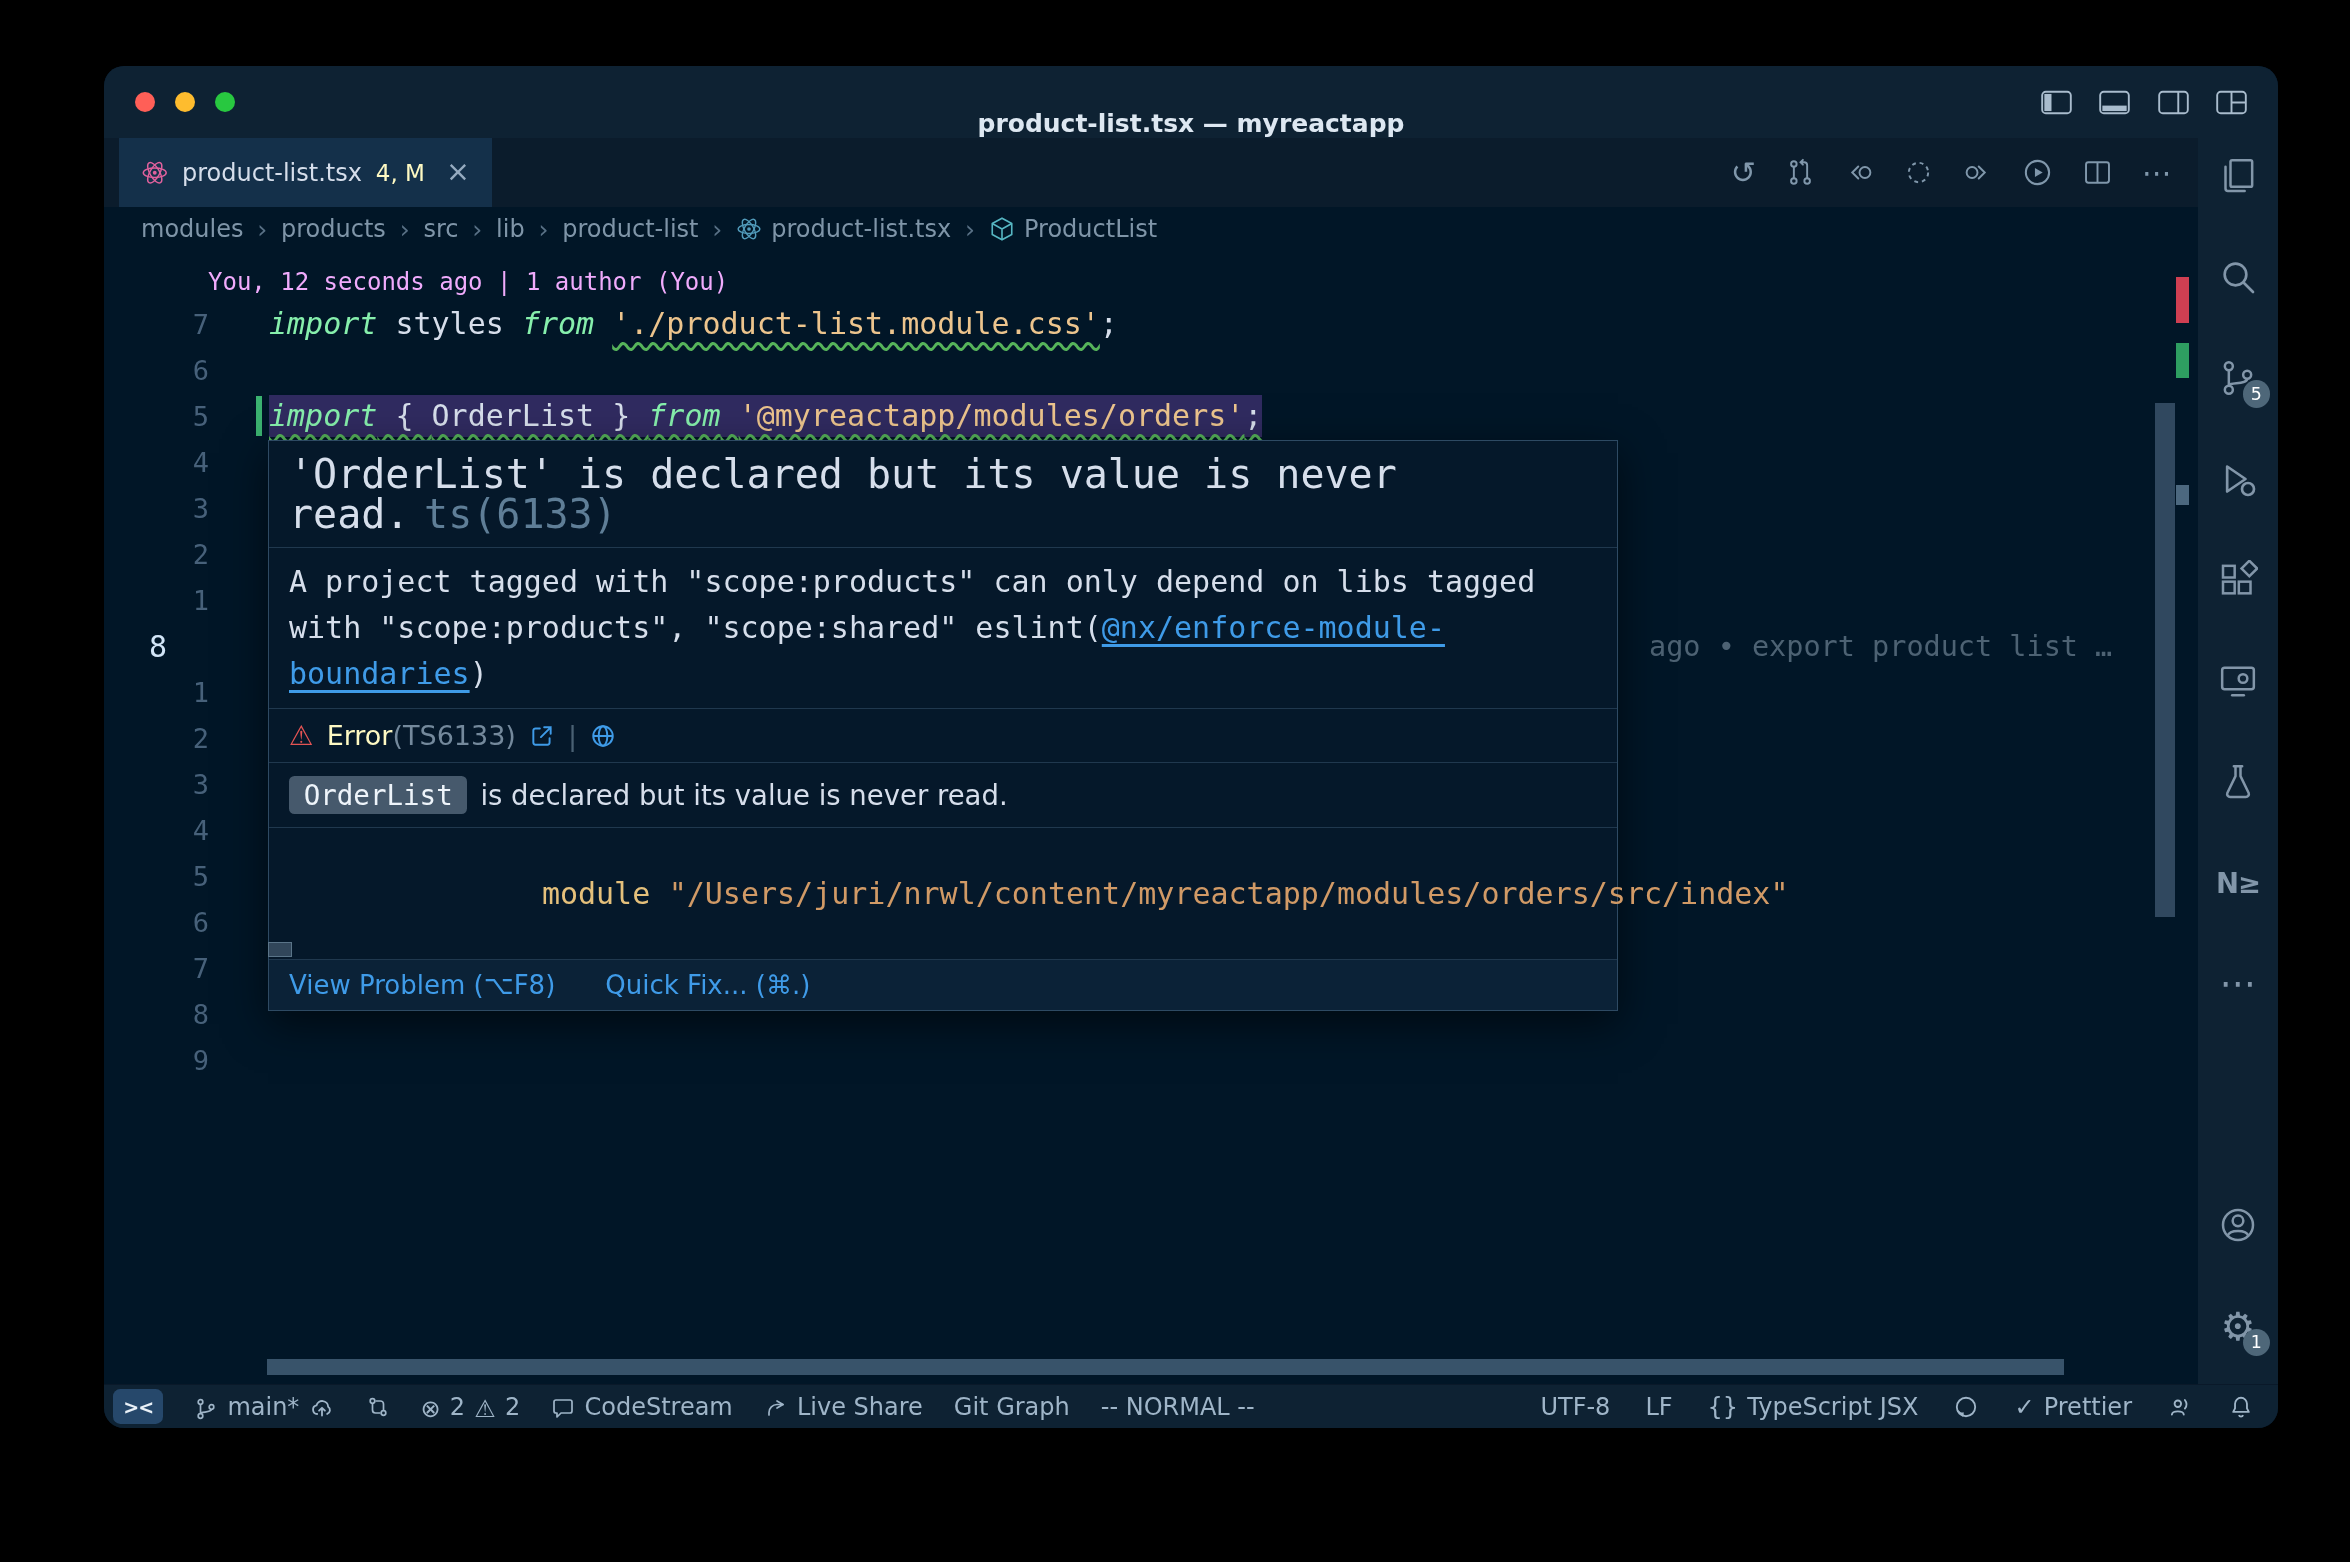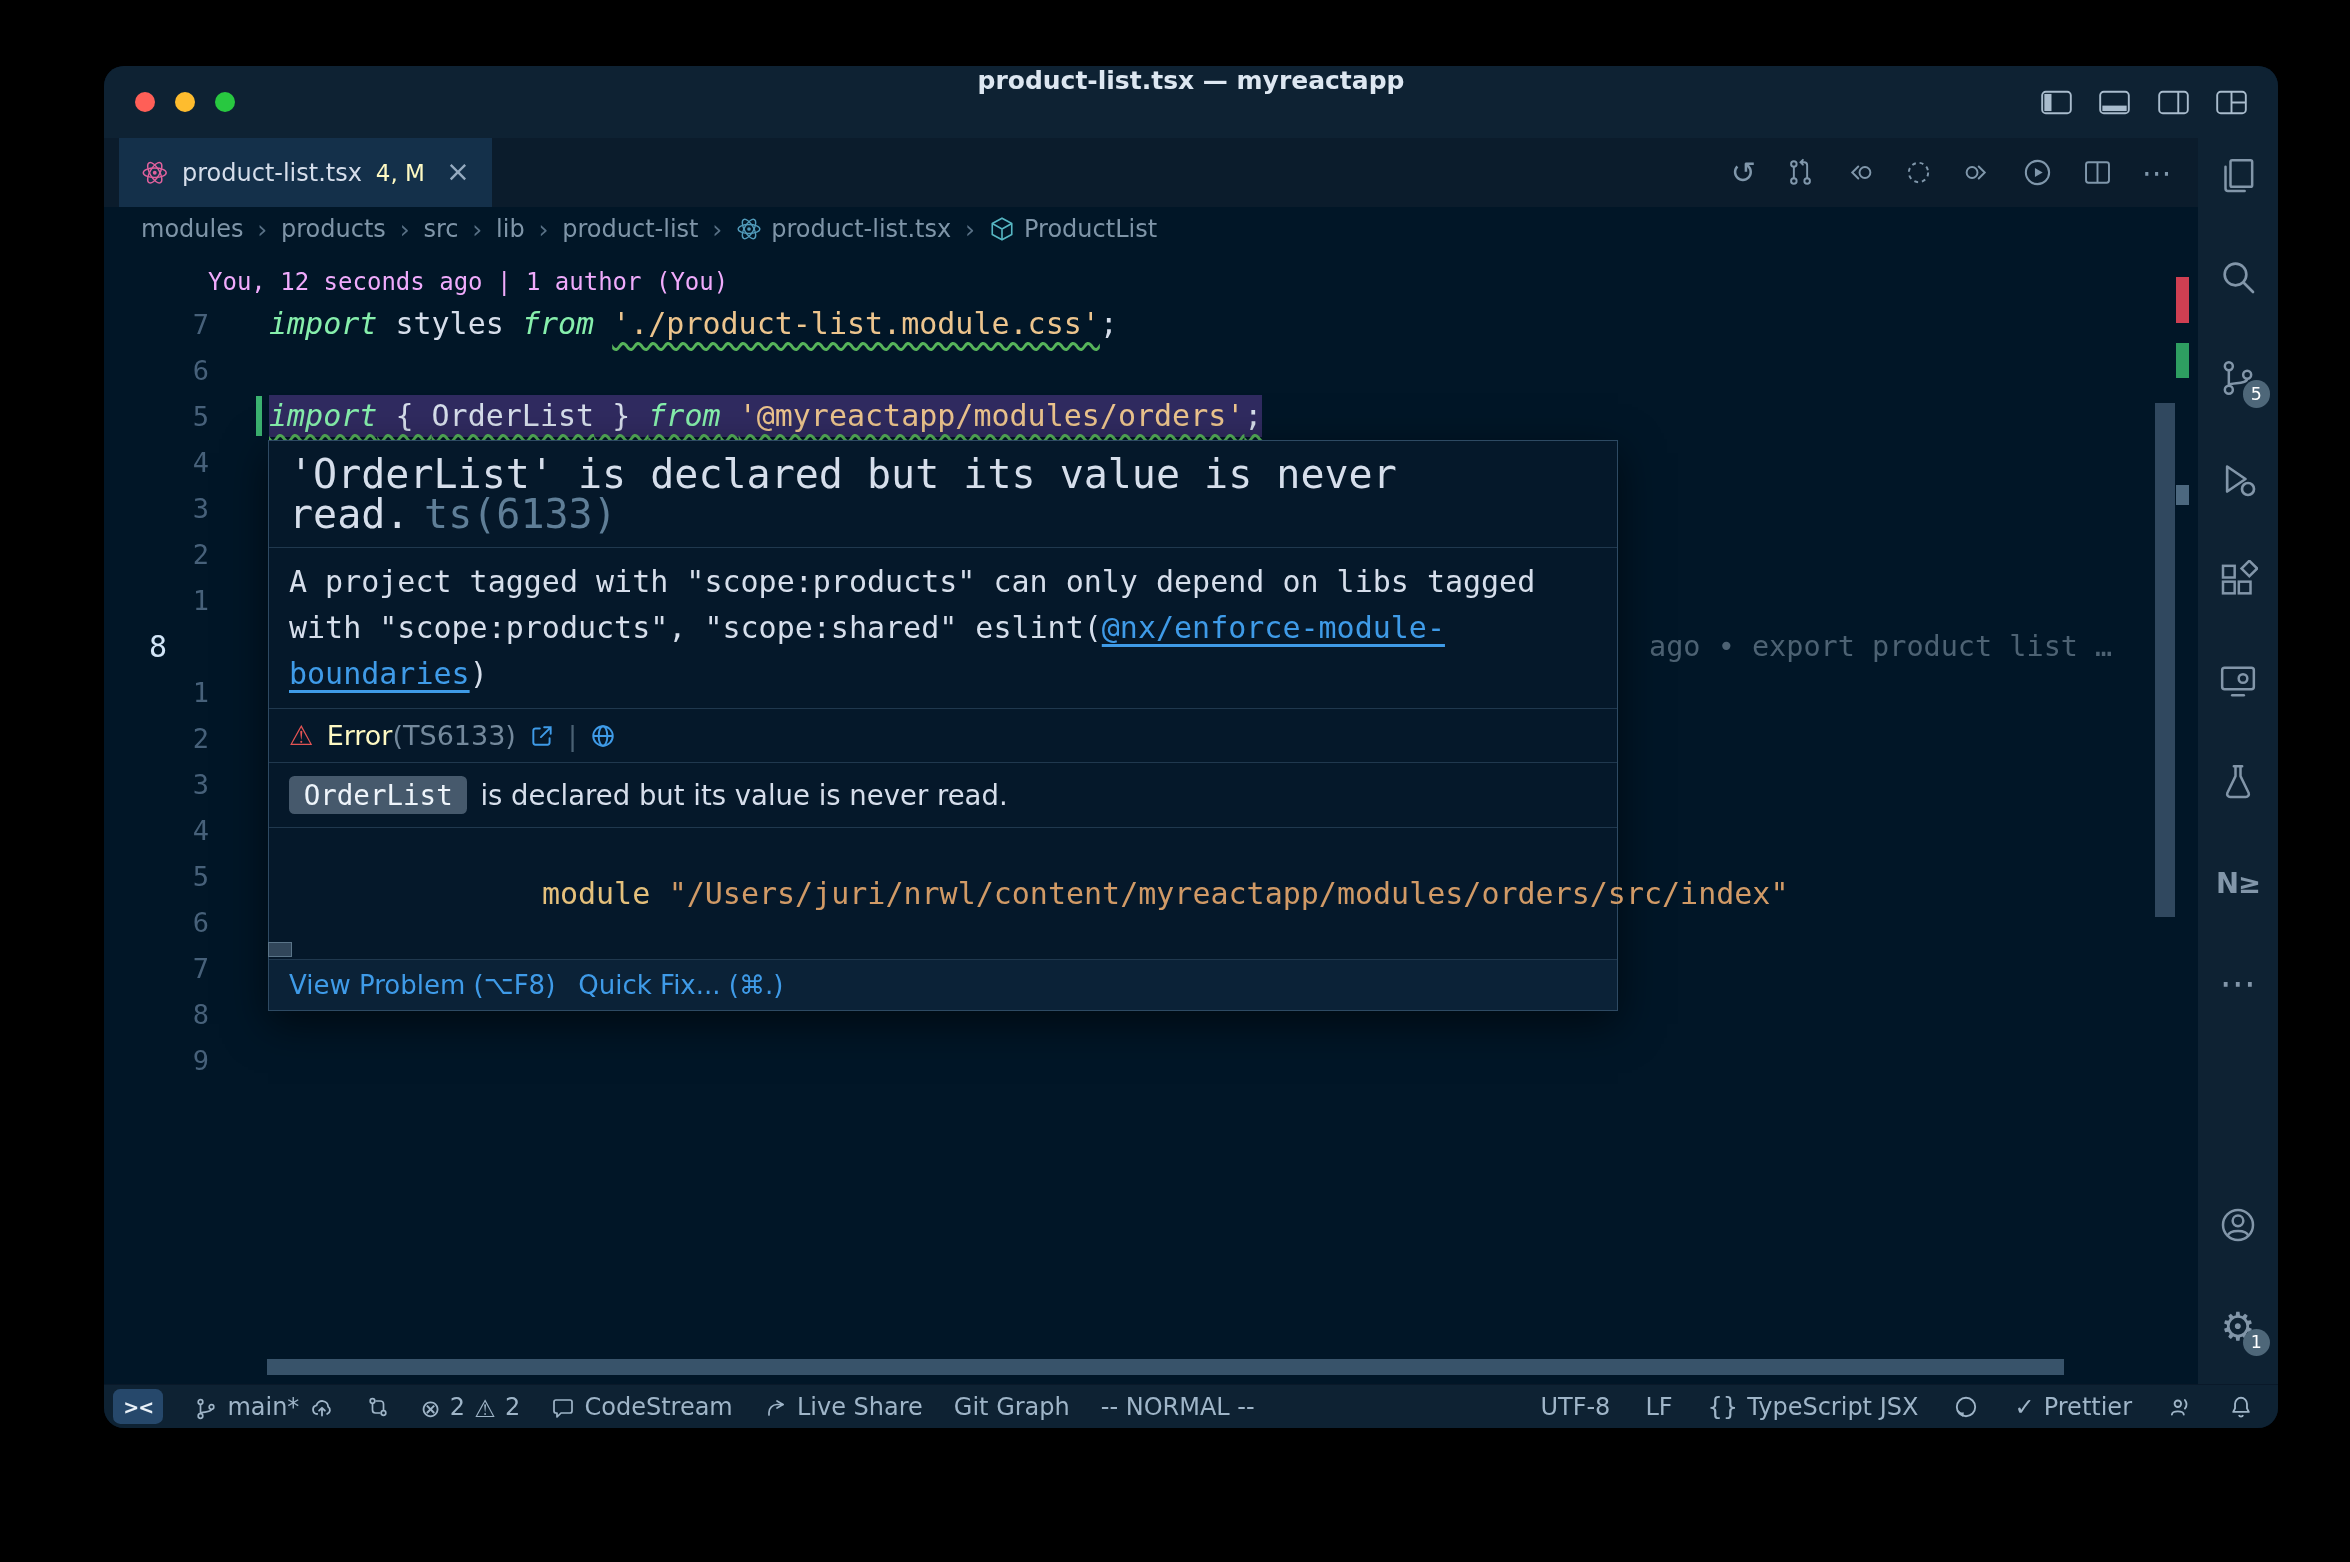--- a/index.html
+++ b/index.html
@@ -1,21 +1,21 @@
 <!DOCTYPE html>
 <html style="font-size:14.7px"><head>
 <meta charset="utf-8">
 <style>
   *{margin:0;padding:0;box-sizing:border-box}
   html,body{width:2351px;height:1563px;background:#000;overflow:hidden}
   .stage{position:relative;width:2351px;height:1563px;background:#000;font-family:"DejaVu Sans","Liberation Sans",sans-serif}
   .window{position:absolute;left:104px;top:66px;width:2174px;height:1362px;background:#011627;border-radius:20px;overflow:hidden;box-shadow:0 37px 110px rgba(0,0,0,.75);display:flex;flex-direction:column}
 
   
-  .titlebar{height:72px;background:#0e2233;position:relative;flex:none;display:flex;align-items:flex-start}
+  .titlebar{height:72px;background:#0e2233;position:relative;flex:none;display:flex;align-items:flex-end}
   .traffic{position:absolute;left:31px;top:0;height:100%;display:flex;align-items:center;gap:20px;z-index:2}
   .tl{width:20px;height:20px;border-radius:50%;display:block}
   .tl.red{background:#ff5f57}.tl.yellow{background:#febc2e}.tl.green{background:#28c840}
   .title{width:100%;text-align:center;color:#dde7f1;font-size:25px;font-weight:700}
   .layout-controls{position:absolute;right:31px;top:0;height:100%;display:flex;align-items:center;gap:27.5px;color:#a9bccd;z-index:2}
 
   .body-row{flex:1;display:flex;min-height:0}
   .editor-col{width:2094px;flex:none;display:flex;flex-direction:column;min-width:0}
 
   
@@ -57,21 +57,21 @@
   .hv-warn{color:#e45454;font-size:27.5px;line-height:1}
   .sev{color:#fef9c3}
   .sev-code{color:#74899c}
   .hv-sep{color:#4a6173}
   .hv-icon-btn{color:#3f9be8;display:flex;align-items:center;cursor:pointer}
   .hv-chip-row{display:flex;align-items:center;font-family:"DejaVu Sans","Liberation Sans",sans-serif;font-size:27.5px;padding:13px 20px;color:#d6deeb}
   .chip{font-family:"DejaVu Sans Mono","Liberation Mono",monospace;font-size:27.5px;background:#46596c;color:#eef4fa;border-radius:5.5px;padding:2.8px 14.7px;margin-right:13px}
   .hv-module{padding:13px 20px;font-size:30px;white-space:pre}
   .mod-kw{color:#e5c07b}
   .mod-str{color:#d19a66;margin-left:18.4px}
-  .hv-footer{display:flex;gap:23px;background:#0b2237;padding:10px 20px;font-family:"DejaVu Sans","Liberation Sans",sans-serif;font-size:26px}
+  .hv-footer{display:flex;gap:50px;background:#0b2237;padding:10px 20px;font-family:"DejaVu Sans","Liberation Sans",sans-serif;font-size:26px}
   .hv-action{color:#3f9be8;cursor:pointer}
   .resize-grip{position:absolute;left:164px;top:691px;width:24px;height:14.7px;background:#31465a;border:1.8px solid #5a7488;z-index:6}
 
   
   .vscrollbar{position:absolute;left:2051px;top:152px;width:20px;height:514px;background:rgba(125,156,186,.38);z-index:3}
   .hscrollbar{position:absolute;left:163px;bottom:9.2px;width:1797px;height:15.6px;background:rgba(112,143,173,.5);z-index:3}
   .ruler-mark{position:absolute;left:2072px;width:13px;z-index:2}
   .mark-error{top:26px;height:46px;background:#cf3f52}
   .mark-green{top:92px;height:35px;background:#2e9e61}
   .mark-gray{top:234px;height:20px;background:#4c687f}

